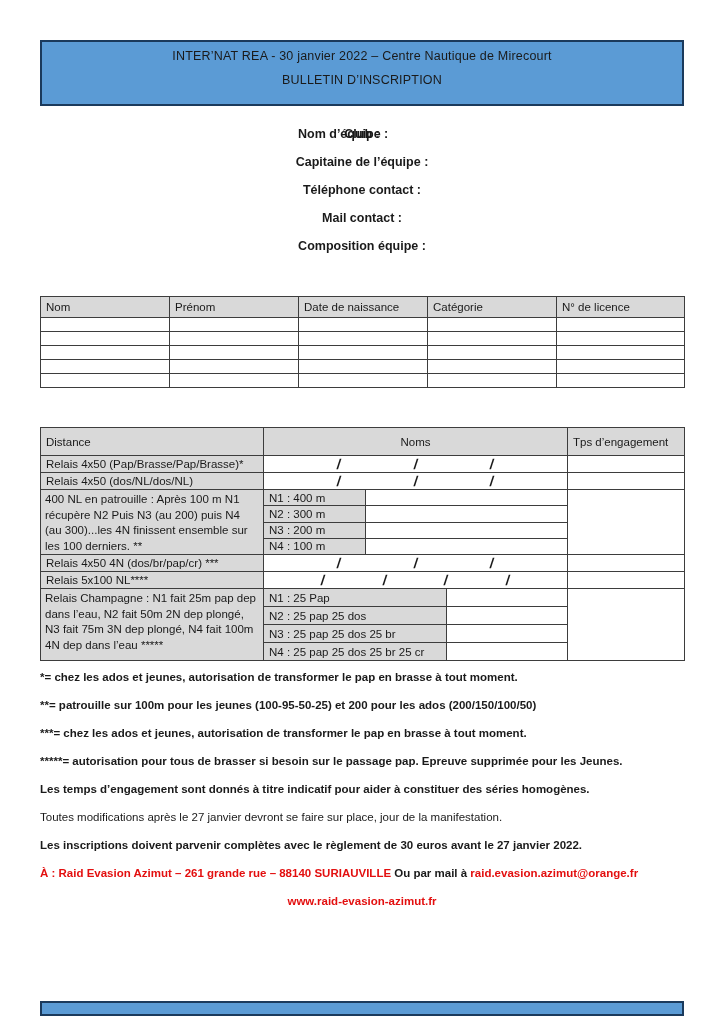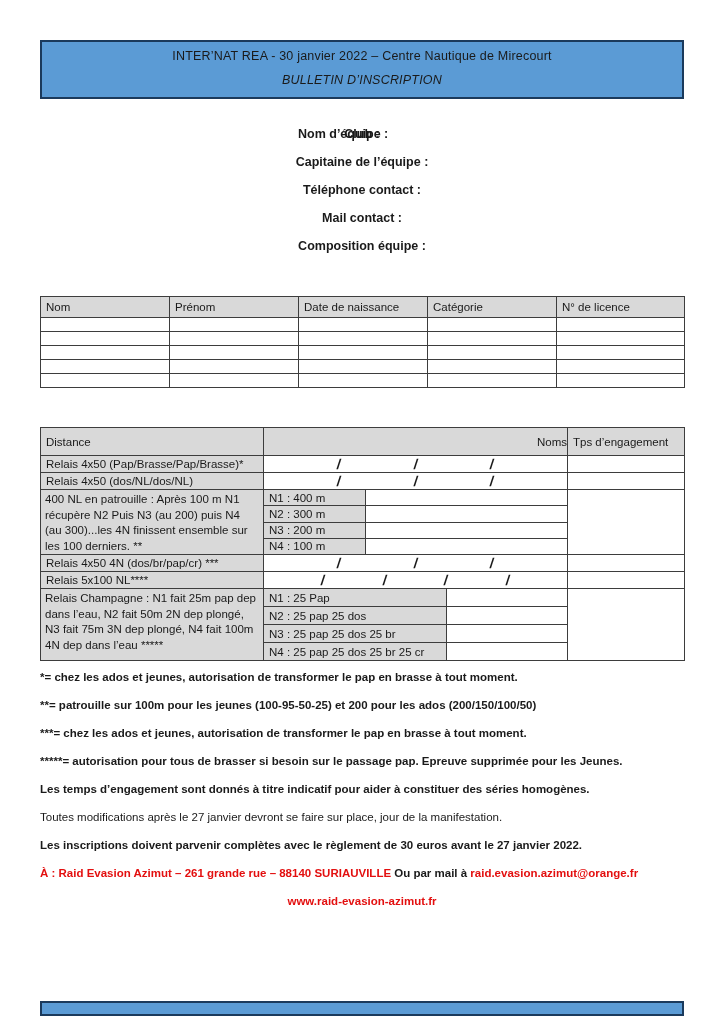--- a/index.html
+++ b/index.html
@@ -1,44 +1,44 @@
 <!DOCTYPE html>
 <html style="--accent: #5b9bd5; --darkline: #1b3a5c; --gray: #d9d9d9; --red: #e30f0f; --text: #1a1a1a; --tborder: #3d3d3d;"><head>
 <meta charset="utf-8">
 <style>
   html,body{margin:0;padding:0;background:#fff;}
   .page{position:relative;width:724px;height:1024px;background:#fff;overflow:hidden;
         font-family:"Liberation Sans",sans-serif;color:var(--text,#1a1a1a);}
 
   
-  .header-box{position:absolute;left:40px;top:40px;width:644px;height:59px;box-sizing:border-box;
+  .header-box{position:absolute;left:40px;top:40px;width:644px;height:66px;box-sizing:border-box;
               background:var(--accent,#5b9bd5);border:2px solid var(--darkline,#1b3a5c);text-align:center;}
   .hline1{margin-top:7px;font-size:12.5px;letter-spacing:.2px;}
-  .hline2{margin-top:10px;font-size:12.5px;letter-spacing:.2px;font-style:italic;}
+  .hline2{margin-top:10px;font-size:12.5px;letter-spacing:.2px;}
 
   
   .form-section{position:absolute;left:40px;top:120px;width:644px;}
   .form-row{height:28px;line-height:28px;font-size:12.5px;font-weight:700;position:relative;white-space:nowrap;text-align:center;}
   .team-label{position:absolute;left:258px;top:0;}
   .cbx{display:inline-block;width:10px;height:10px;border:1.2px solid #2b2b2b;background:#fff;
        margin:0 5px 0 10px;vertical-align:-1px;}
 
   
   table{border-collapse:collapse;table-layout:fixed;}
   td{border:1px solid var(--tborder,#3d3d3d);font-size:11.5px;padding:0 0 0 5px;overflow:hidden;
      vertical-align:middle;box-sizing:border-box;}
   .g{background:var(--gray,#d9d9d9);}
   .roster{position:absolute;left:40px;top:296px;width:644px;}
   .roster tr.head td{height:21px;}
   .roster tr.body td{height:14px;}
   .events{position:absolute;left:40px;top:427px;width:644px;}
   .events tr.h18 td{height:28px;}
   .events tr.h17 td{height:16px;}
   .events tr.h185 td{height:18px;}
-  .events td.c{text-align:right;padding:0;}
+  .events td.c{text-align:center;padding:0;}
   .events td.desc{vertical-align:top;padding:2px 4px 0 4px;line-height:15.5px;}
   .sl{display:flex;align-items:center;width:100%;height:100%;}
   .sl i{flex:1;}
   .sl b{font-weight:700;font-style:normal;font-size:14px;transform:skewX(-8deg);}
 
   
   .notes{position:absolute;left:40px;top:663px;width:684px;}
   .nline{height:28px;line-height:28px;font-size:11.5px;white-space:nowrap;}
   .b{font-weight:700;}
   .red{color:var(--red,#e30f0f);}

